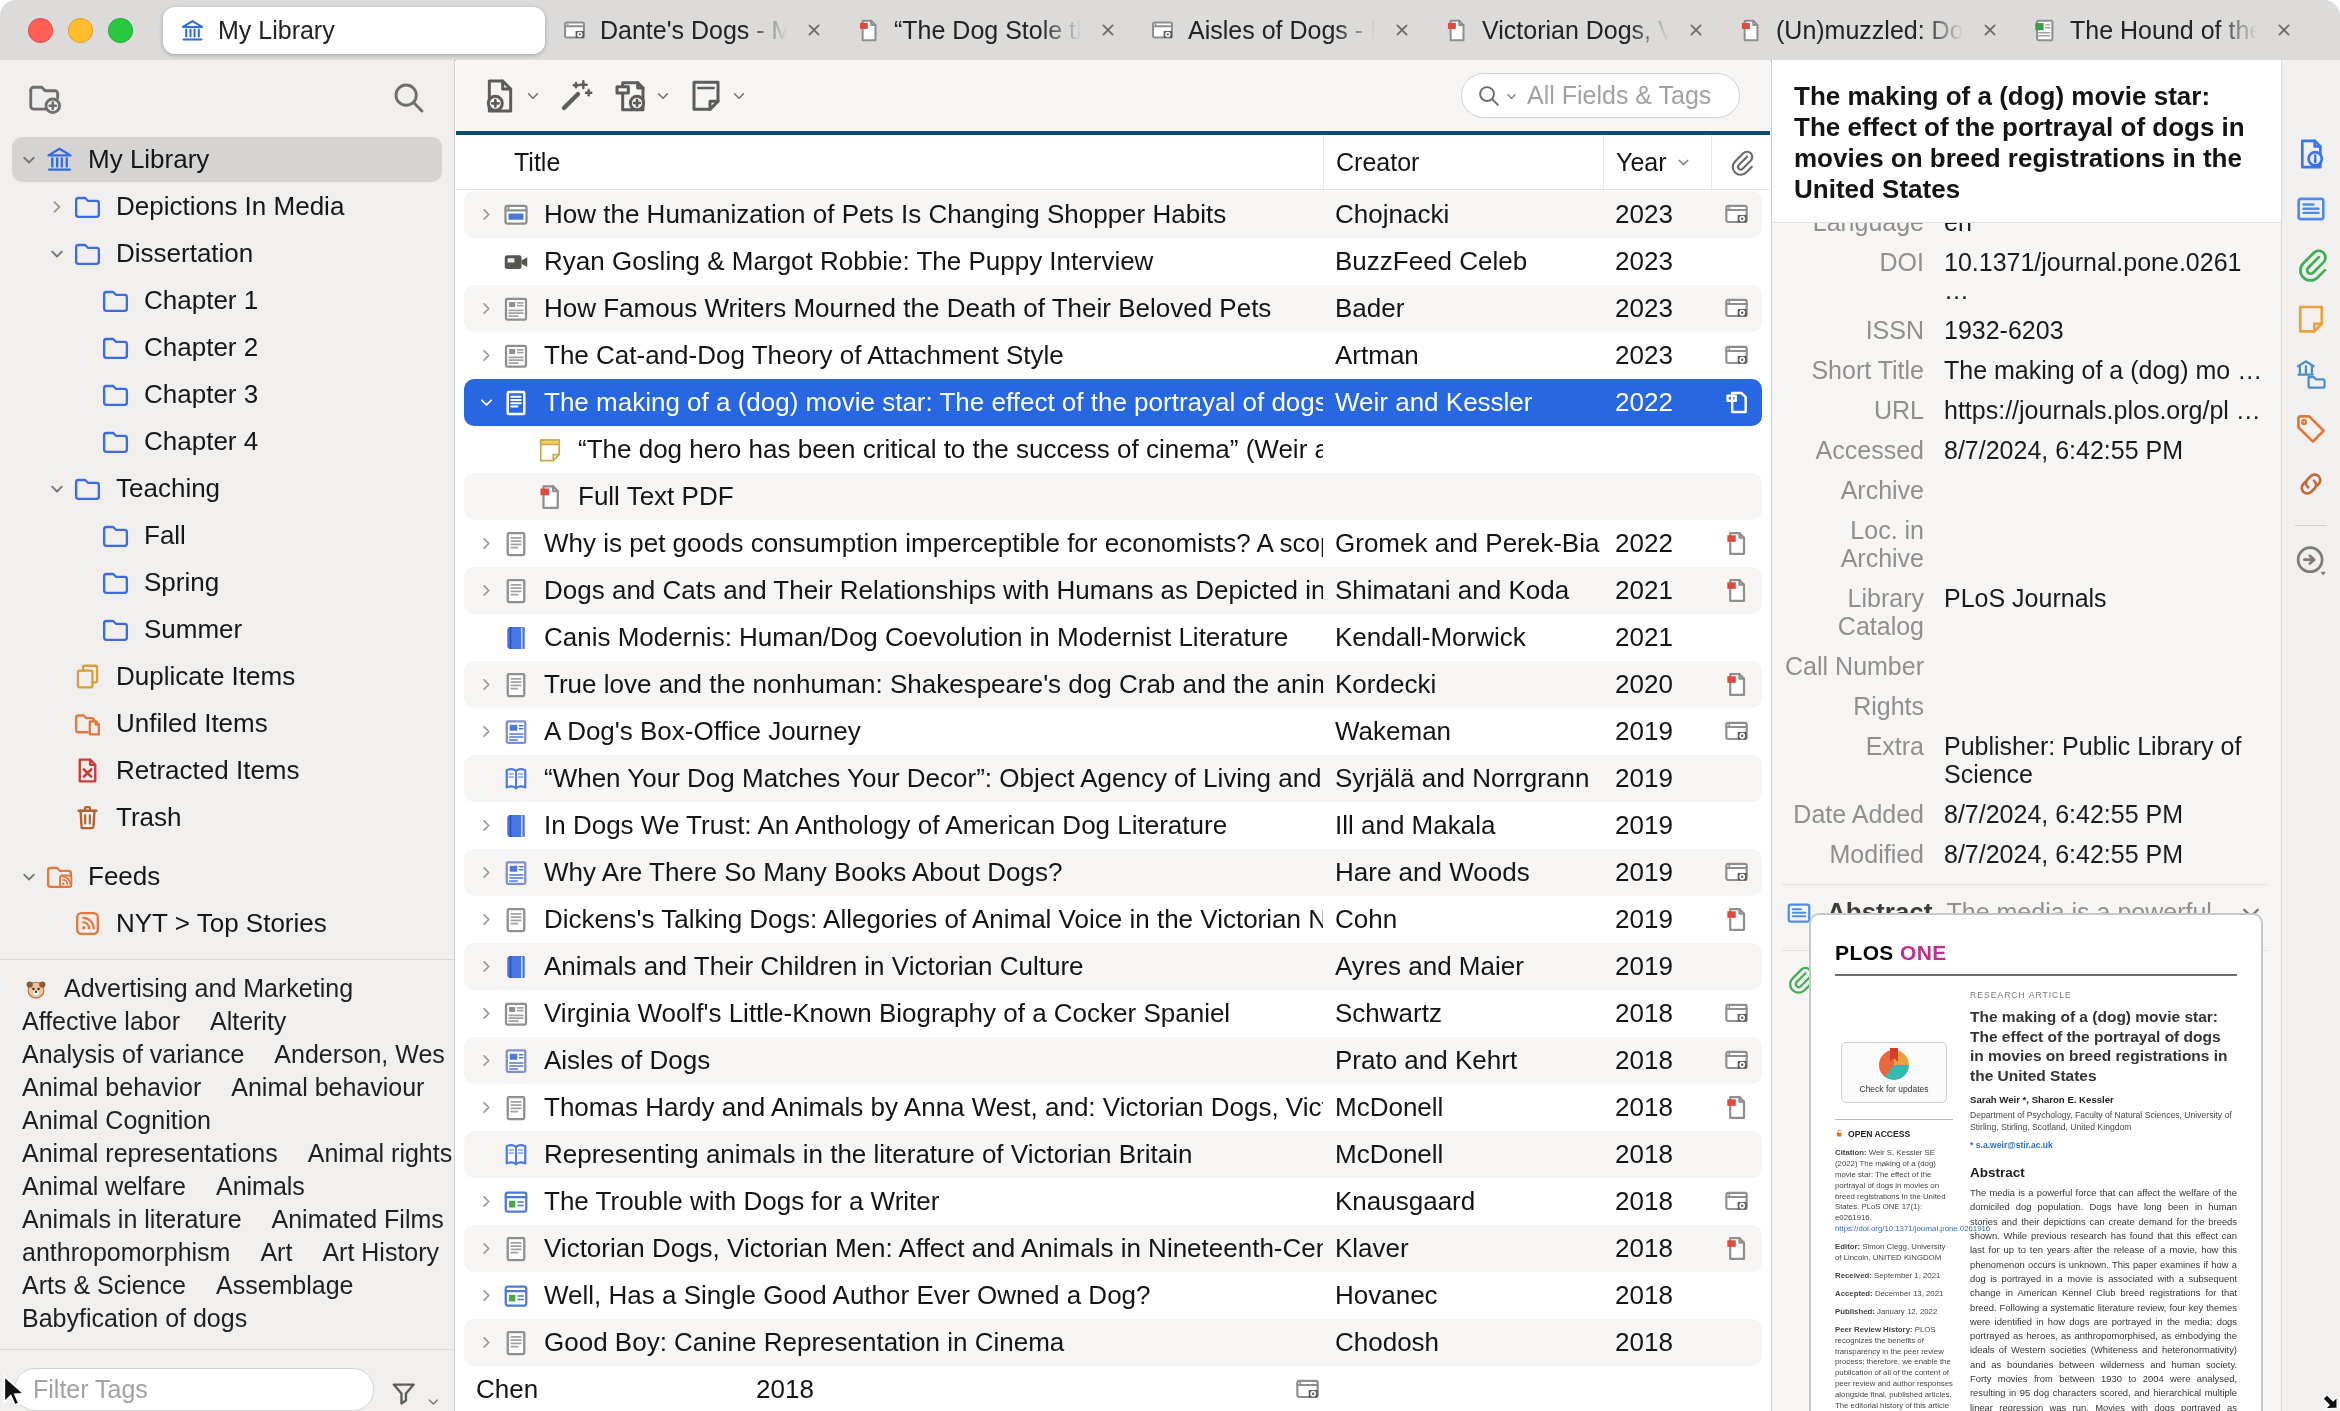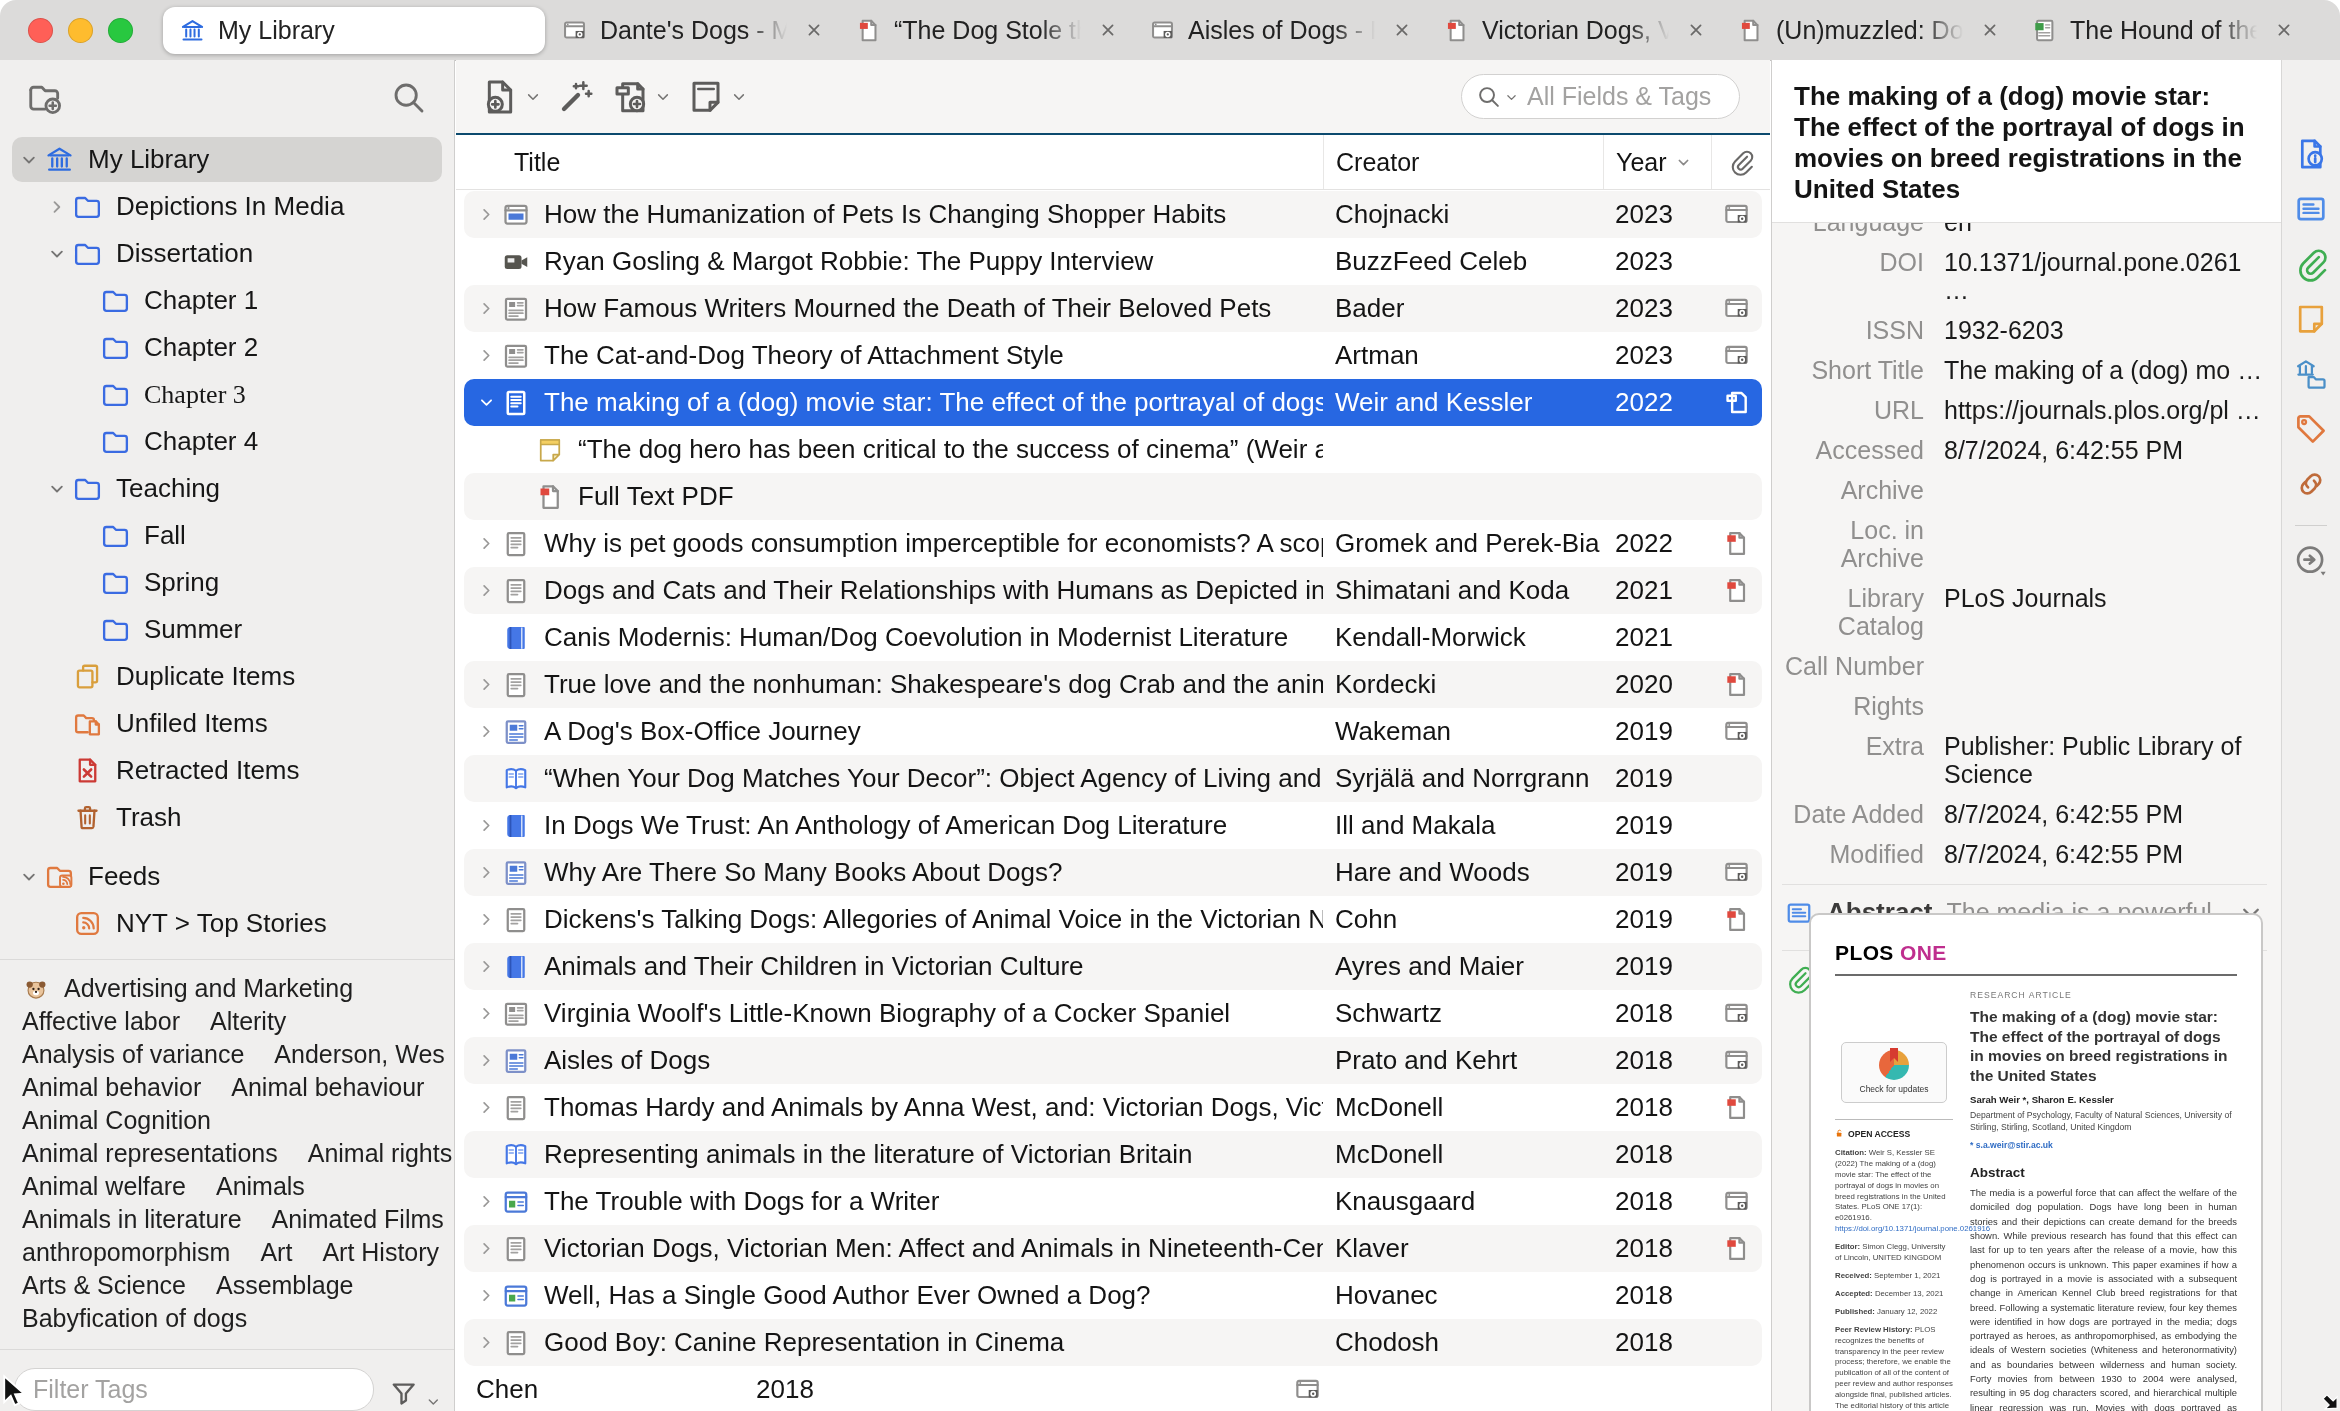--- a/index.html
+++ b/index.html
@@ -40,21 +40,21 @@
   .tag{margin-right:30px;}
   .tag-dog{width:28px;height:28px;margin-right:14px;flex:none;}
   .filterbar{position:absolute;left:0;right:0;bottom:0;height:62px;background:#f0efee;border-top:1px solid #dbdad9;display:flex;align-items:flex-end;padding:0 12px 0 14px;box-sizing:border-box;}
   .filter-input{flex:1;height:41px;border-radius:21px;border:1px solid #d4d3d2;background:#fff;padding:0 18px;font-size:25px;color:#333;outline:none;font-family:inherit;}
   .filter-input::placeholder{color:#a3a2a1;}
   .funnel{width:34px;height:34px;margin-left:14px;}
   .funnel-chev{width:18px;height:18px;margin-left:6px;}
 
   
   .center{position:absolute;left:456px;top:60px;width:1314px;bottom:0;background:#fff;display:flex;flex-direction:column;}
-  .c-toolbar{height:75px;flex:none;background:#f6f5f4;border-bottom:2px solid #0c4a6e;display:flex;align-items:center;padding:0 10px;box-sizing:border-box;}
+  .c-toolbar{height:75px;flex:none;background:#f6f5f4;border-bottom:4px solid #0c4a6e;display:flex;align-items:center;padding:0 10px;box-sizing:border-box;}
   .c-btn{display:flex;align-items:center;margin-left:14px;}
   .c-btn .b-ic{width:40px;height:40px;}
   .c-btn .b-chev{width:18px;height:18px;margin-left:4px;}
   .searchbox{margin-left:auto;margin-right:20px;width:279px;height:45px;background:#fff;border:1px solid #d2d1d0;border-radius:23px;display:flex;align-items:center;padding:0 14px;box-sizing:border-box;}
   .searchbox .sb-ic{width:26px;height:26px;flex:none;}
   .searchbox .sb-chev{width:15px;height:15px;flex:none;margin:2px 6px 0 2px;}
   .searchbox input{flex:1;min-width:0;border:none;outline:none;font-size:25px;color:#333;background:transparent;font-family:inherit;}
   .searchbox input::placeholder{color:#a3a2a1;}
   .t-head{height:55px;flex:none;display:flex;align-items:flex-start;font-size:25px;color:#141414;border-bottom:1px solid #e3e2e1;box-sizing:border-box;}
   .col{height:100%;display:flex;align-items:center;box-sizing:border-box;}
@@ -317,21 +317,21 @@
         </div>
         <div class="tree-row" style="padding-left: 70px;">
           <span class="tw"></span>
           <span class="tree-ic ic">
             <svg viewBox="0 0 24 24">
               <path d="M3.2 7.2c0-1 .8-1.8 1.8-1.8h5.2l2.1 2.2h6.7c1 0 1.8.8 1.8 1.8v8.8c0 1-.8 1.8-1.8 1.8H5c-1 0-1.8-.8-1.8-1.8Z" fill="none" stroke="#3a6be2" stroke-width="1.8" stroke-linecap="round" stroke-linejoin="round"></path>
             </svg>
           </span>
           <span>Chapter 2</span>
         </div>
-        <div class="tree-row" style="padding-left: 70px; font-family: Liberation Serif, serif;">
+        <div class="tree-row" style="padding-left: 70px;">
           <span class="tw"></span>
           <span class="tree-ic ic">
             <svg viewBox="0 0 24 24">
               <path d="M3.2 7.2c0-1 .8-1.8 1.8-1.8h5.2l2.1 2.2h6.7c1 0 1.8.8 1.8 1.8v8.8c0 1-.8 1.8-1.8 1.8H5c-1 0-1.8-.8-1.8-1.8Z" fill="none" stroke="#3a6be2" stroke-width="1.8" stroke-linecap="round" stroke-linejoin="round"></path>
             </svg>
           </span>
           <span>Chapter 3</span>
         </div>
         <div class="tree-row" style="padding-left: 70px;">
           <span class="tw"></span>

